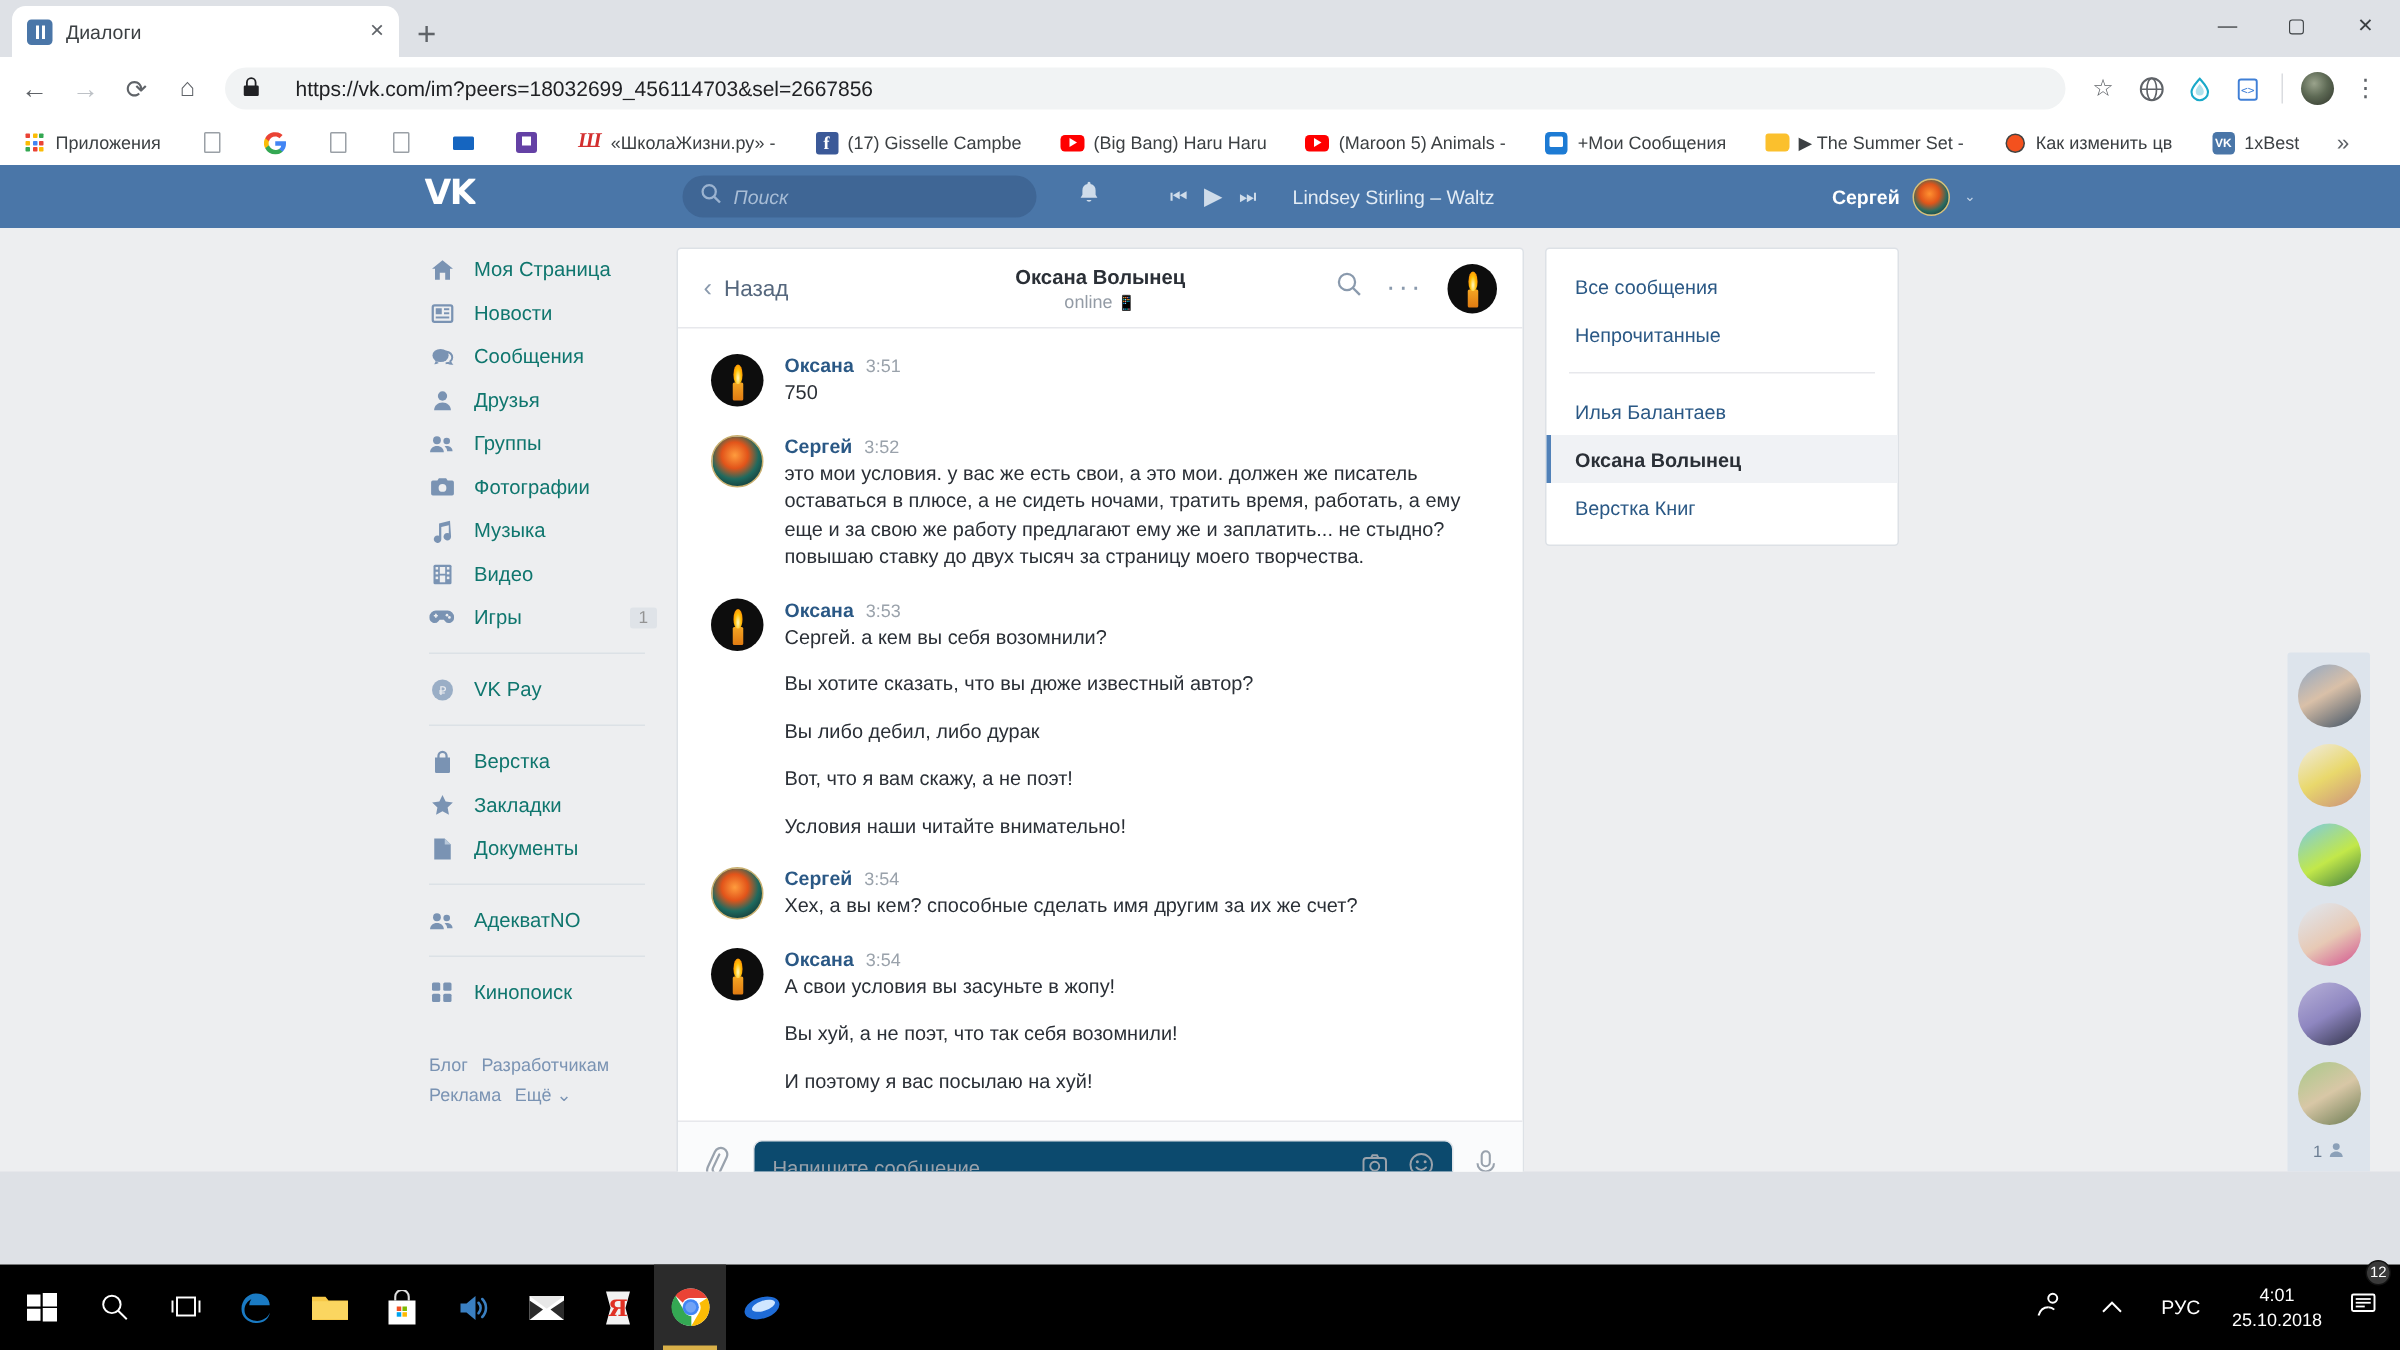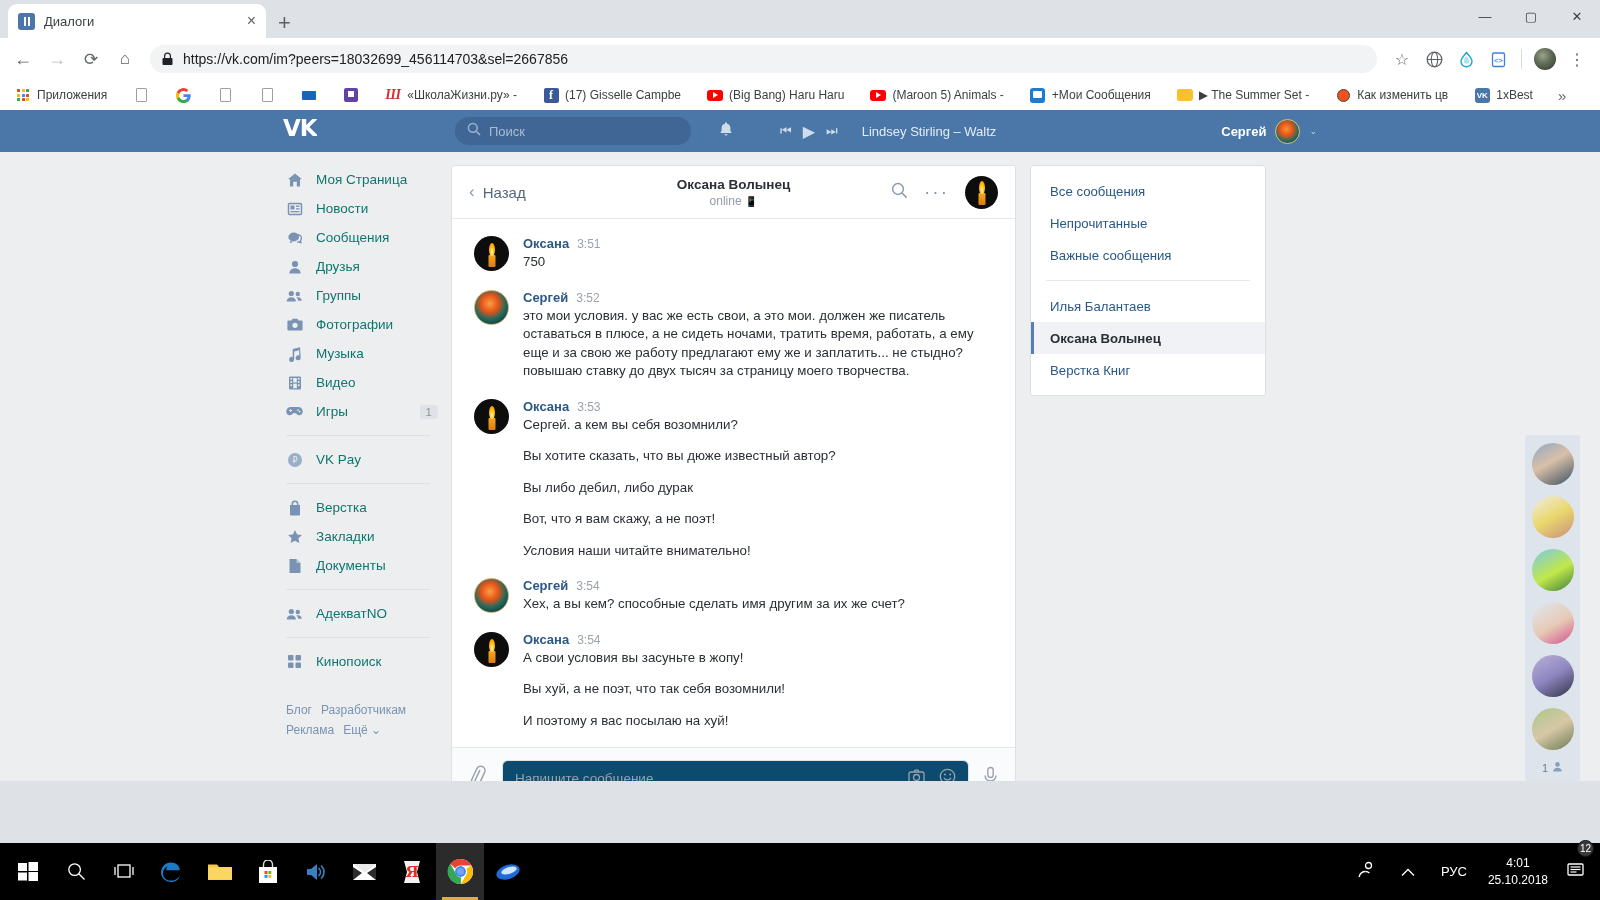--- a/index.html
+++ b/index.html
@@ -27,21 +27,21 @@
   .tab-close { font-size: 16px; color: #5f6368; line-height: 1; cursor: pointer; }
   .newtab { font-size: 22px; color: #5f6368; margin-left: 12px; margin-bottom: 4px; cursor: pointer; line-height: 1; }
 
   .wincontrols { position: absolute; right: 0; top: 0; display: flex; height: 40px; }
   .wc { width: 46px; height: 32px; display: flex; align-items: center; justify-content: center; color: #3c4043; font-size: 13px; cursor: pointer; }
 
   .toolbar { height: 42px; background: #fff; display: flex; align-items: center; padding: 0 8px; gap: 4px; }
   .tb-btn { width: 30px; height: 30px; display: flex; align-items: center; justify-content: center; color: #5f6368; cursor: pointer; flex: 0 0 auto; }
   .omnibox {
     flex: 1; height: 28px; background: #f1f3f4; border-radius: 14px;
-    display: flex; align-items: center; padding: 0 12px; gap: 10px; margin: 0 6px;
+    display: flex; align-items: center; padding: 0 12px; gap: 24px; margin: 0 6px;
   }
   .omni-url { font-size: 14px; color: #202124; white-space: nowrap; overflow: hidden; }
   .tb-right { display: flex; align-items: center; gap: 2px; }
   .divider-v { width: 1px; height: 20px; background: #dadce0; margin: 0 6px; }
   .profile-pic { width: 22px; height: 22px; border-radius: 50%;
     background: radial-gradient(circle at 40% 35%, #9aa38c 0%, #5e6a55 45%, #2e3329 100%); }
 
   .bookmarks { height: 30px; background: #fff; display: flex; align-items: center; padding: 0 8px; gap: 12px; overflow: hidden; }
   .bm { display: flex; align-items: center; gap: 6px; padding: 3px 7px; border-radius: 4px; cursor: pointer; flex: 0 0 auto; }
   .bm-label { font-size: 12px; color: #3c4043; white-space: nowrap; max-width: 118px; overflow: hidden; text-overflow: clip; }
@@ -65,21 +65,21 @@
   .shka-ico { font-family:"Liberation Serif", serif; color:#d32f2f; font-size:14px; font-weight:bold; font-style:italic; }
   .circ-ico { width:13px;height:13px;border-radius:50%;background:#f4511e;border:1.5px solid #424242;}
   .bars-ico { width:14px;height:9px;background:#1565c0;border-radius:1px;}
 
   
   .page { height: 671px; background: #edeef0; overflow: hidden; position: relative; }
   .vk-header { height: 42px; background: #4a76a8; display: flex; align-items: center; position: relative; }
   .vk-logo { position: absolute; left: 283px; color: #fff; font-size: 24px; font-weight: bold; font-family: "DejaVu Sans", sans-serif; letter-spacing: -1px; }
   .vk-search {
     position: absolute; left: 455px; width: 236px; height: 28px; background: #3f6695;
-    border-radius: 14px; display: flex; align-items: center; padding: 0 12px; gap: 8px;
+    border-radius: 14px; display: flex; align-items: center; padding: 0 12px; gap: 8px; font-style: italic;
   }
   .vk-search-ph { font-size: 13px; color: #a8bdd6; }
   .vk-bell { position: absolute; left: 718px; color: #c3d4e8; font-size: 16px; cursor: pointer; }
   .vk-player { position: absolute; left: 780px; display: flex; align-items: center; gap: 11px; }
   .vk-player .pbtn { color: #cfdcea; font-size: 13px; cursor: pointer; }
   .vk-track { font-size: 13px; color: #e3ecf5; margin-left: 13px; }
   .vk-user { position: absolute; right: 283px; display: flex; align-items: center; gap: 9px; cursor:pointer; }
   .vk-user-name { font-size: 13px; color: #fff; font-weight: bold; }
   .vk-avatar-hdr { width: 25px; height: 25px; border-radius: 50%;
     background: radial-gradient(circle at 45% 40%, #ff9030 0%, #e0551a 35%, #2a6b60 62%, #101b23 100%);
@@ -667,21 +667,20 @@
                 <path d="M3 9.5a5.5 5.5 0 0011 0" fill="none" stroke="#99a2ad" stroke-width="1.4"></path>
                 <line x1="8.5" y1="15" x2="8.5" y2="18.5" stroke="#99a2ad" stroke-width="1.4"></line>
               </svg>
           </span>
         </div>
       </div>
 
       <div class="vk-right">
         <div class="rp-item">Все сообщения</div>
         <div class="rp-item">Непрочитанные</div>
-        <div class="rp-item">Важные сообщения</div>
         <div class="rp-sep"></div>
         <div class="rp-item">Илья Балантаев</div>
         <div class="rp-item active">Оксана Волынец</div>
         <div class="rp-item">Верстка Книг</div>
         <div class="rp-pad"></div>
       </div>
 
     </div>
 
     <div class="photo-strip">

